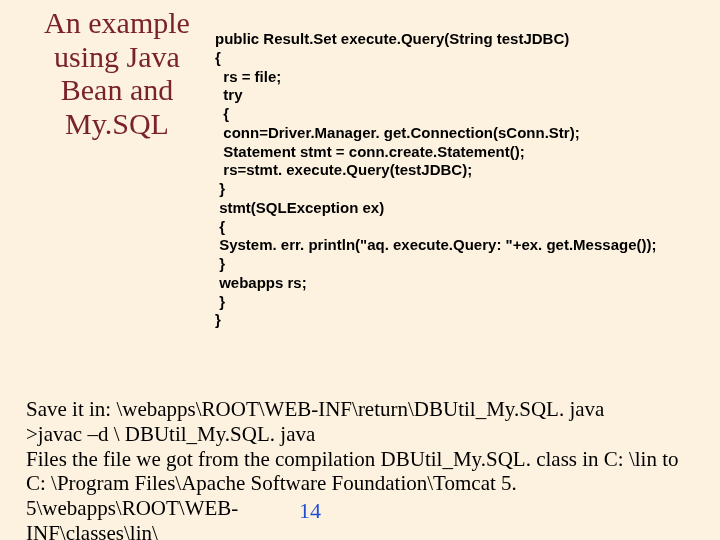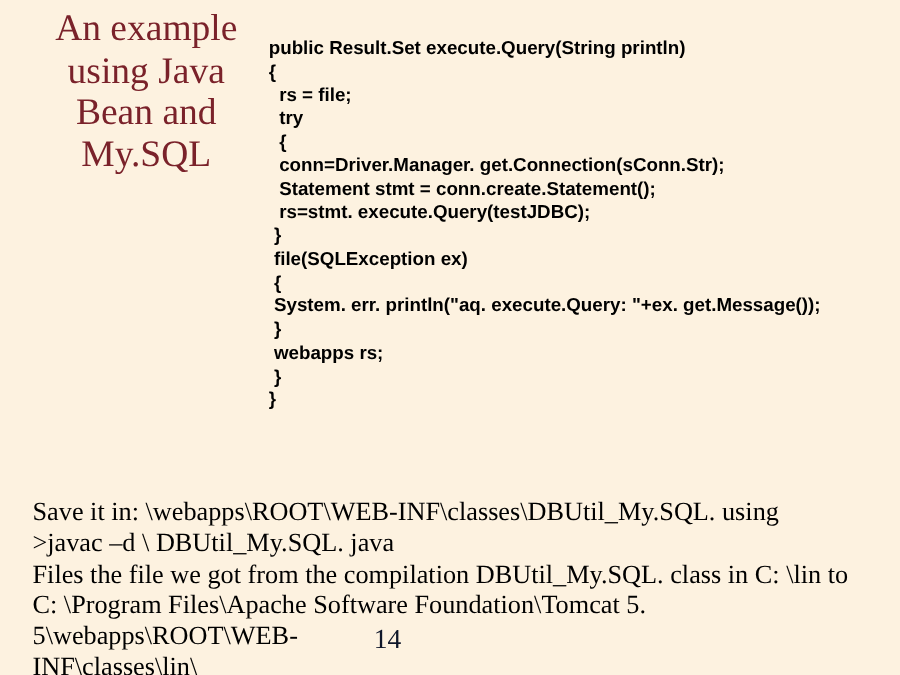--- a/index.html
+++ b/index.html
@@ -52,49 +52,49 @@
     color: #000;
   }
   .pagenum {
     position: absolute;
     left: 0;
     right: 0;
     bottom: 16px;
     text-align: center;
     font-family: "Times New Roman", Times, serif;
     font-size: 22px;
-    color: #0f172a;
+    color: #1d4ed8;
   }
 </style>
 </head>
 <body>
 
 <div class="slide">
 
   <div class="title">An example using Java Bean and My.SQL</div>
 
-  <div class="code"><span>public Result.Set execute.Query(String println)</span>
+  <div class="code"><span>public Result.Set execute.Query(String testJDBC)</span>
 <span>{</span>
 <span>  rs = file;</span>
 <span>  try</span>
 <span>  {</span>
 <span>  conn=Driver.Manager. get.Connection(sConn.Str);</span>
 <span>  Statement stmt = conn.create.Statement();</span>
 <span>  rs=stmt. execute.Query(testJDBC);</span>
 <span> }</span>
-<span> file(SQLException ex)</span>
+<span> stmt(SQLException ex)</span>
 <span> {</span>
 <span> System. err. println("aq. execute.Query: "+ex. get.Message());</span>
 <span> }</span>
 <span> webapps rs;</span>
 <span> }</span>
 <span>}</span></div>
 
   <div class="instr">
-    <span>Save it in: \webapps\ROOT\WEB-INF\classes\DBUtil_My.SQL. using</span><br>
+    <span>Save it in: \webapps\ROOT\WEB-INF\return\DBUtil_My.SQL. java</span><br>
     <span>&gt;javac –d \ DBUtil_My.SQL. java</span><br>
     <span>Files the file we got from the compilation DBUtil_My.SQL. class in C: \lin   to</span><br>
     <span>C: \Program Files\Apache Software Foundation\Tomcat 5. 5\webapps\ROOT\WEB-</span><br>
     <span>INF\classes\lin\</span>
   </div>
 
   <div class="pagenum">14</div>
 
 </div>
 

